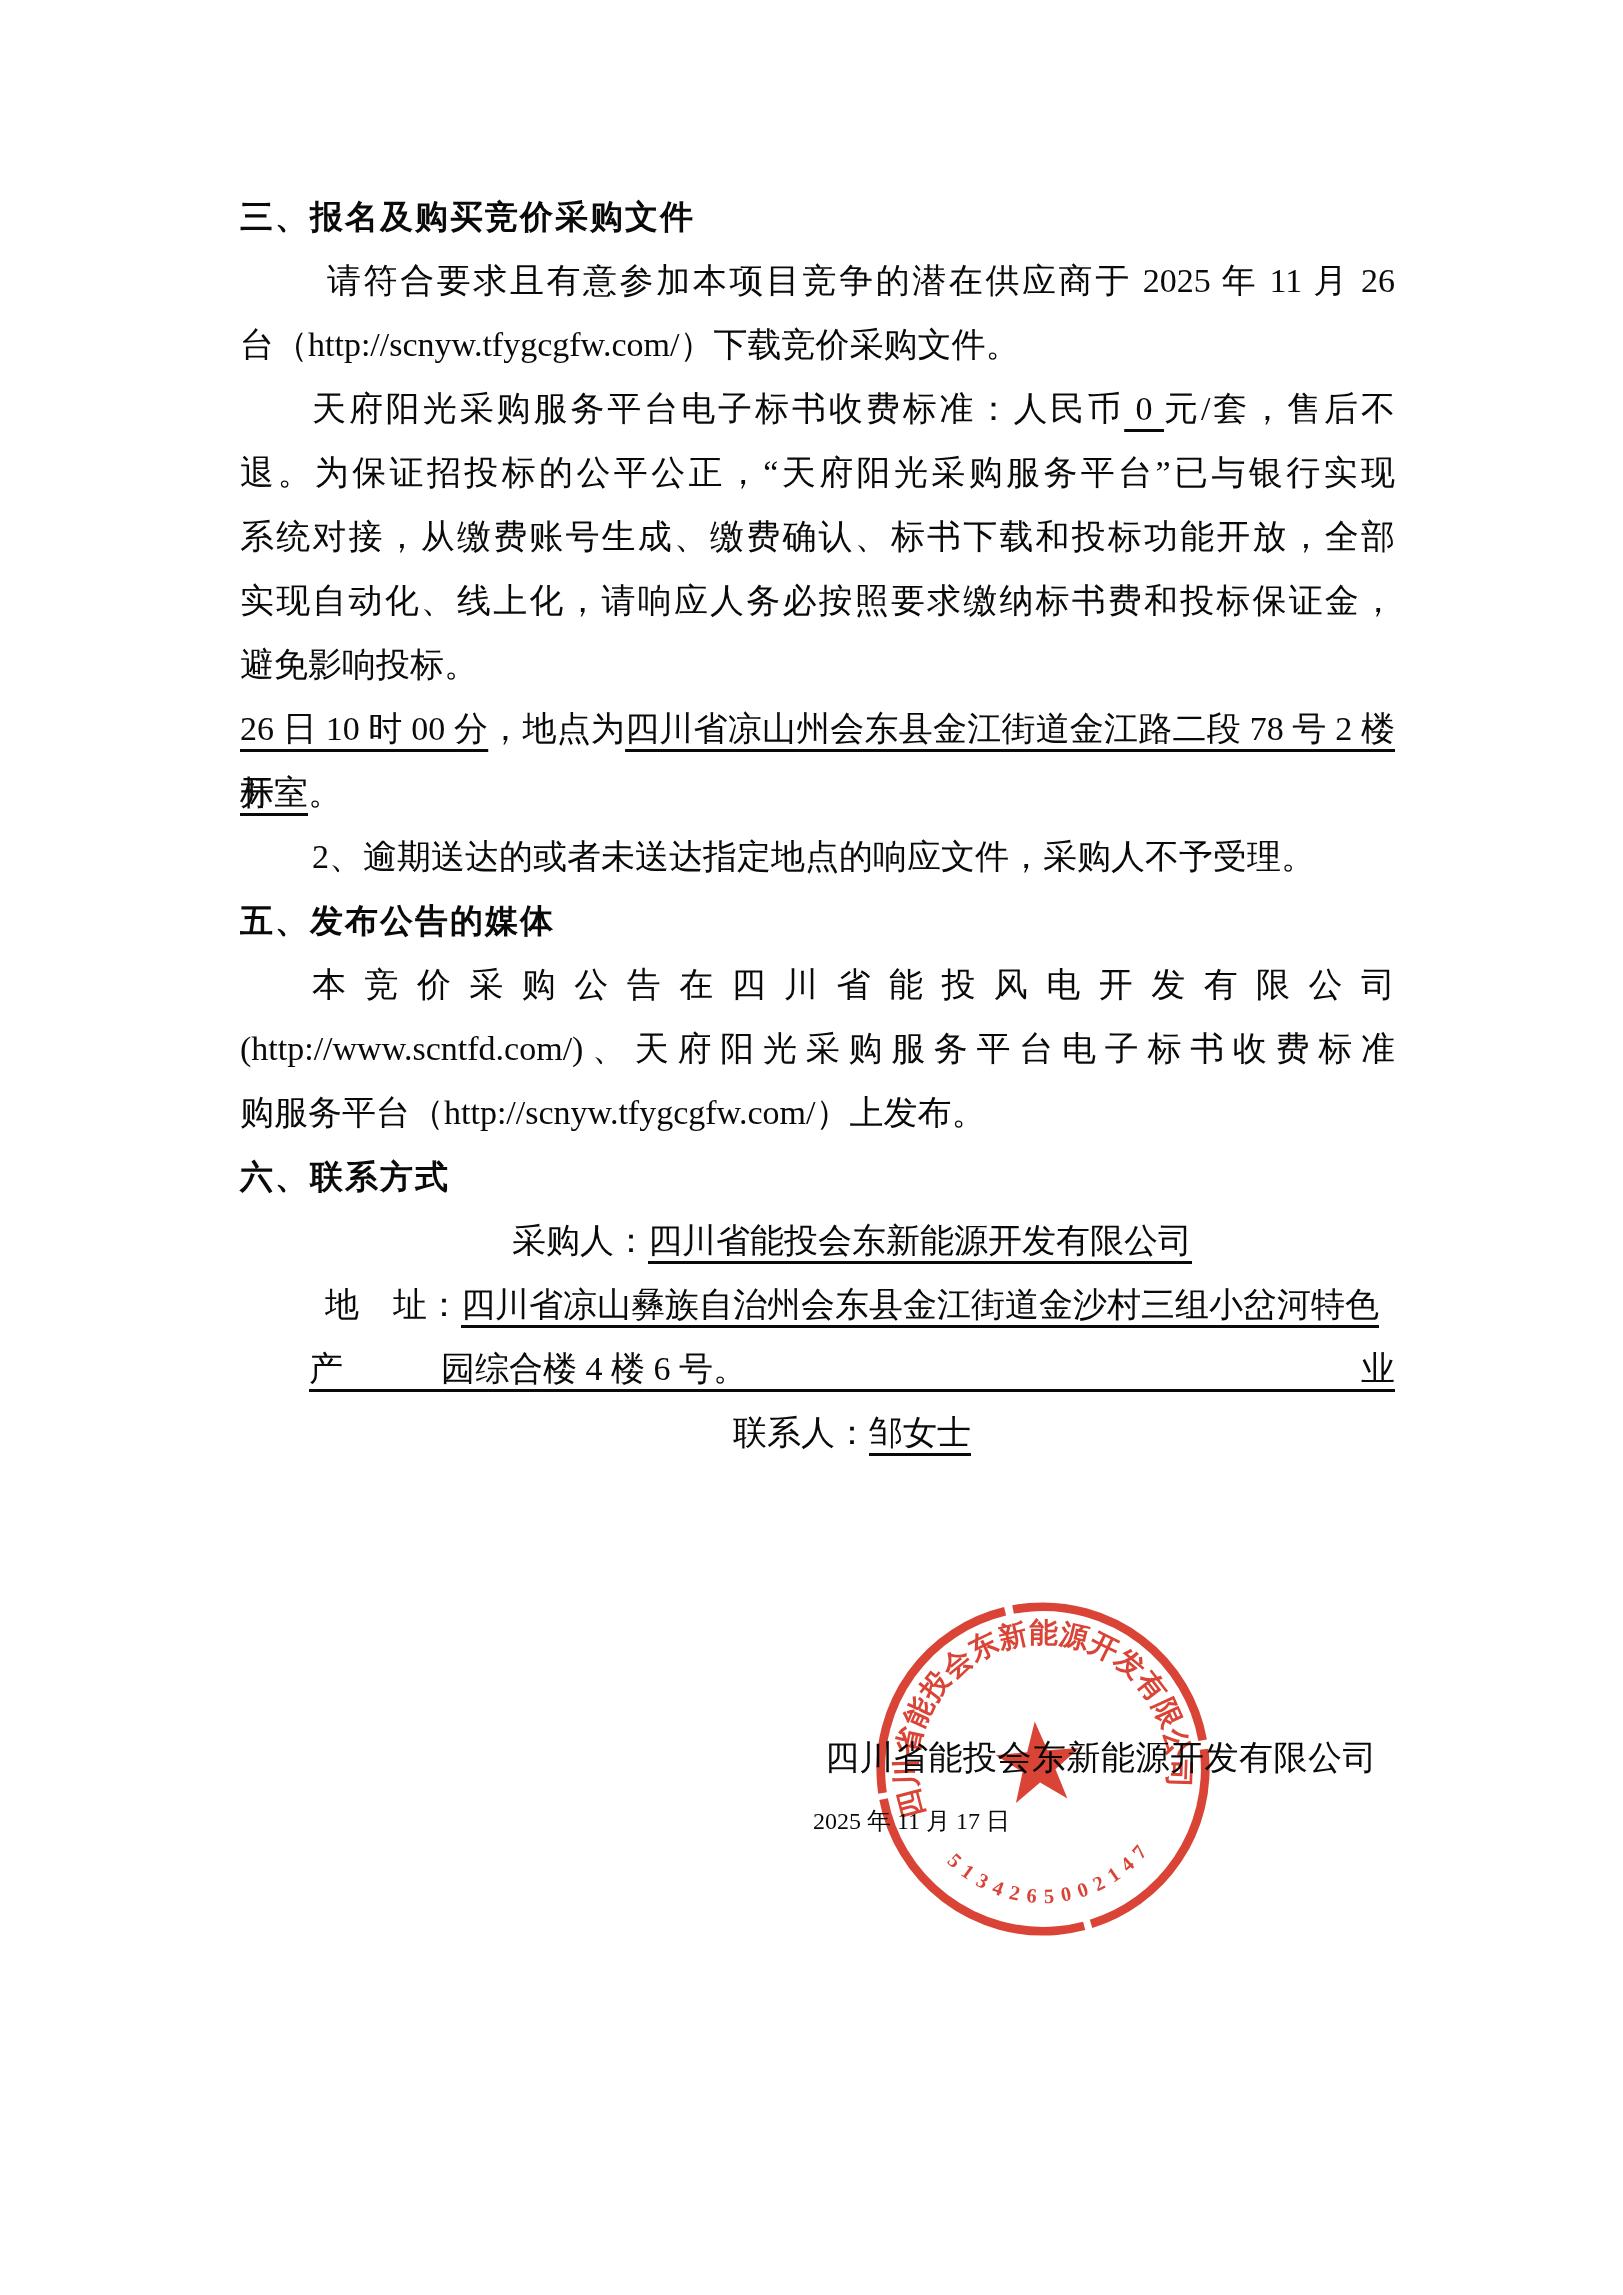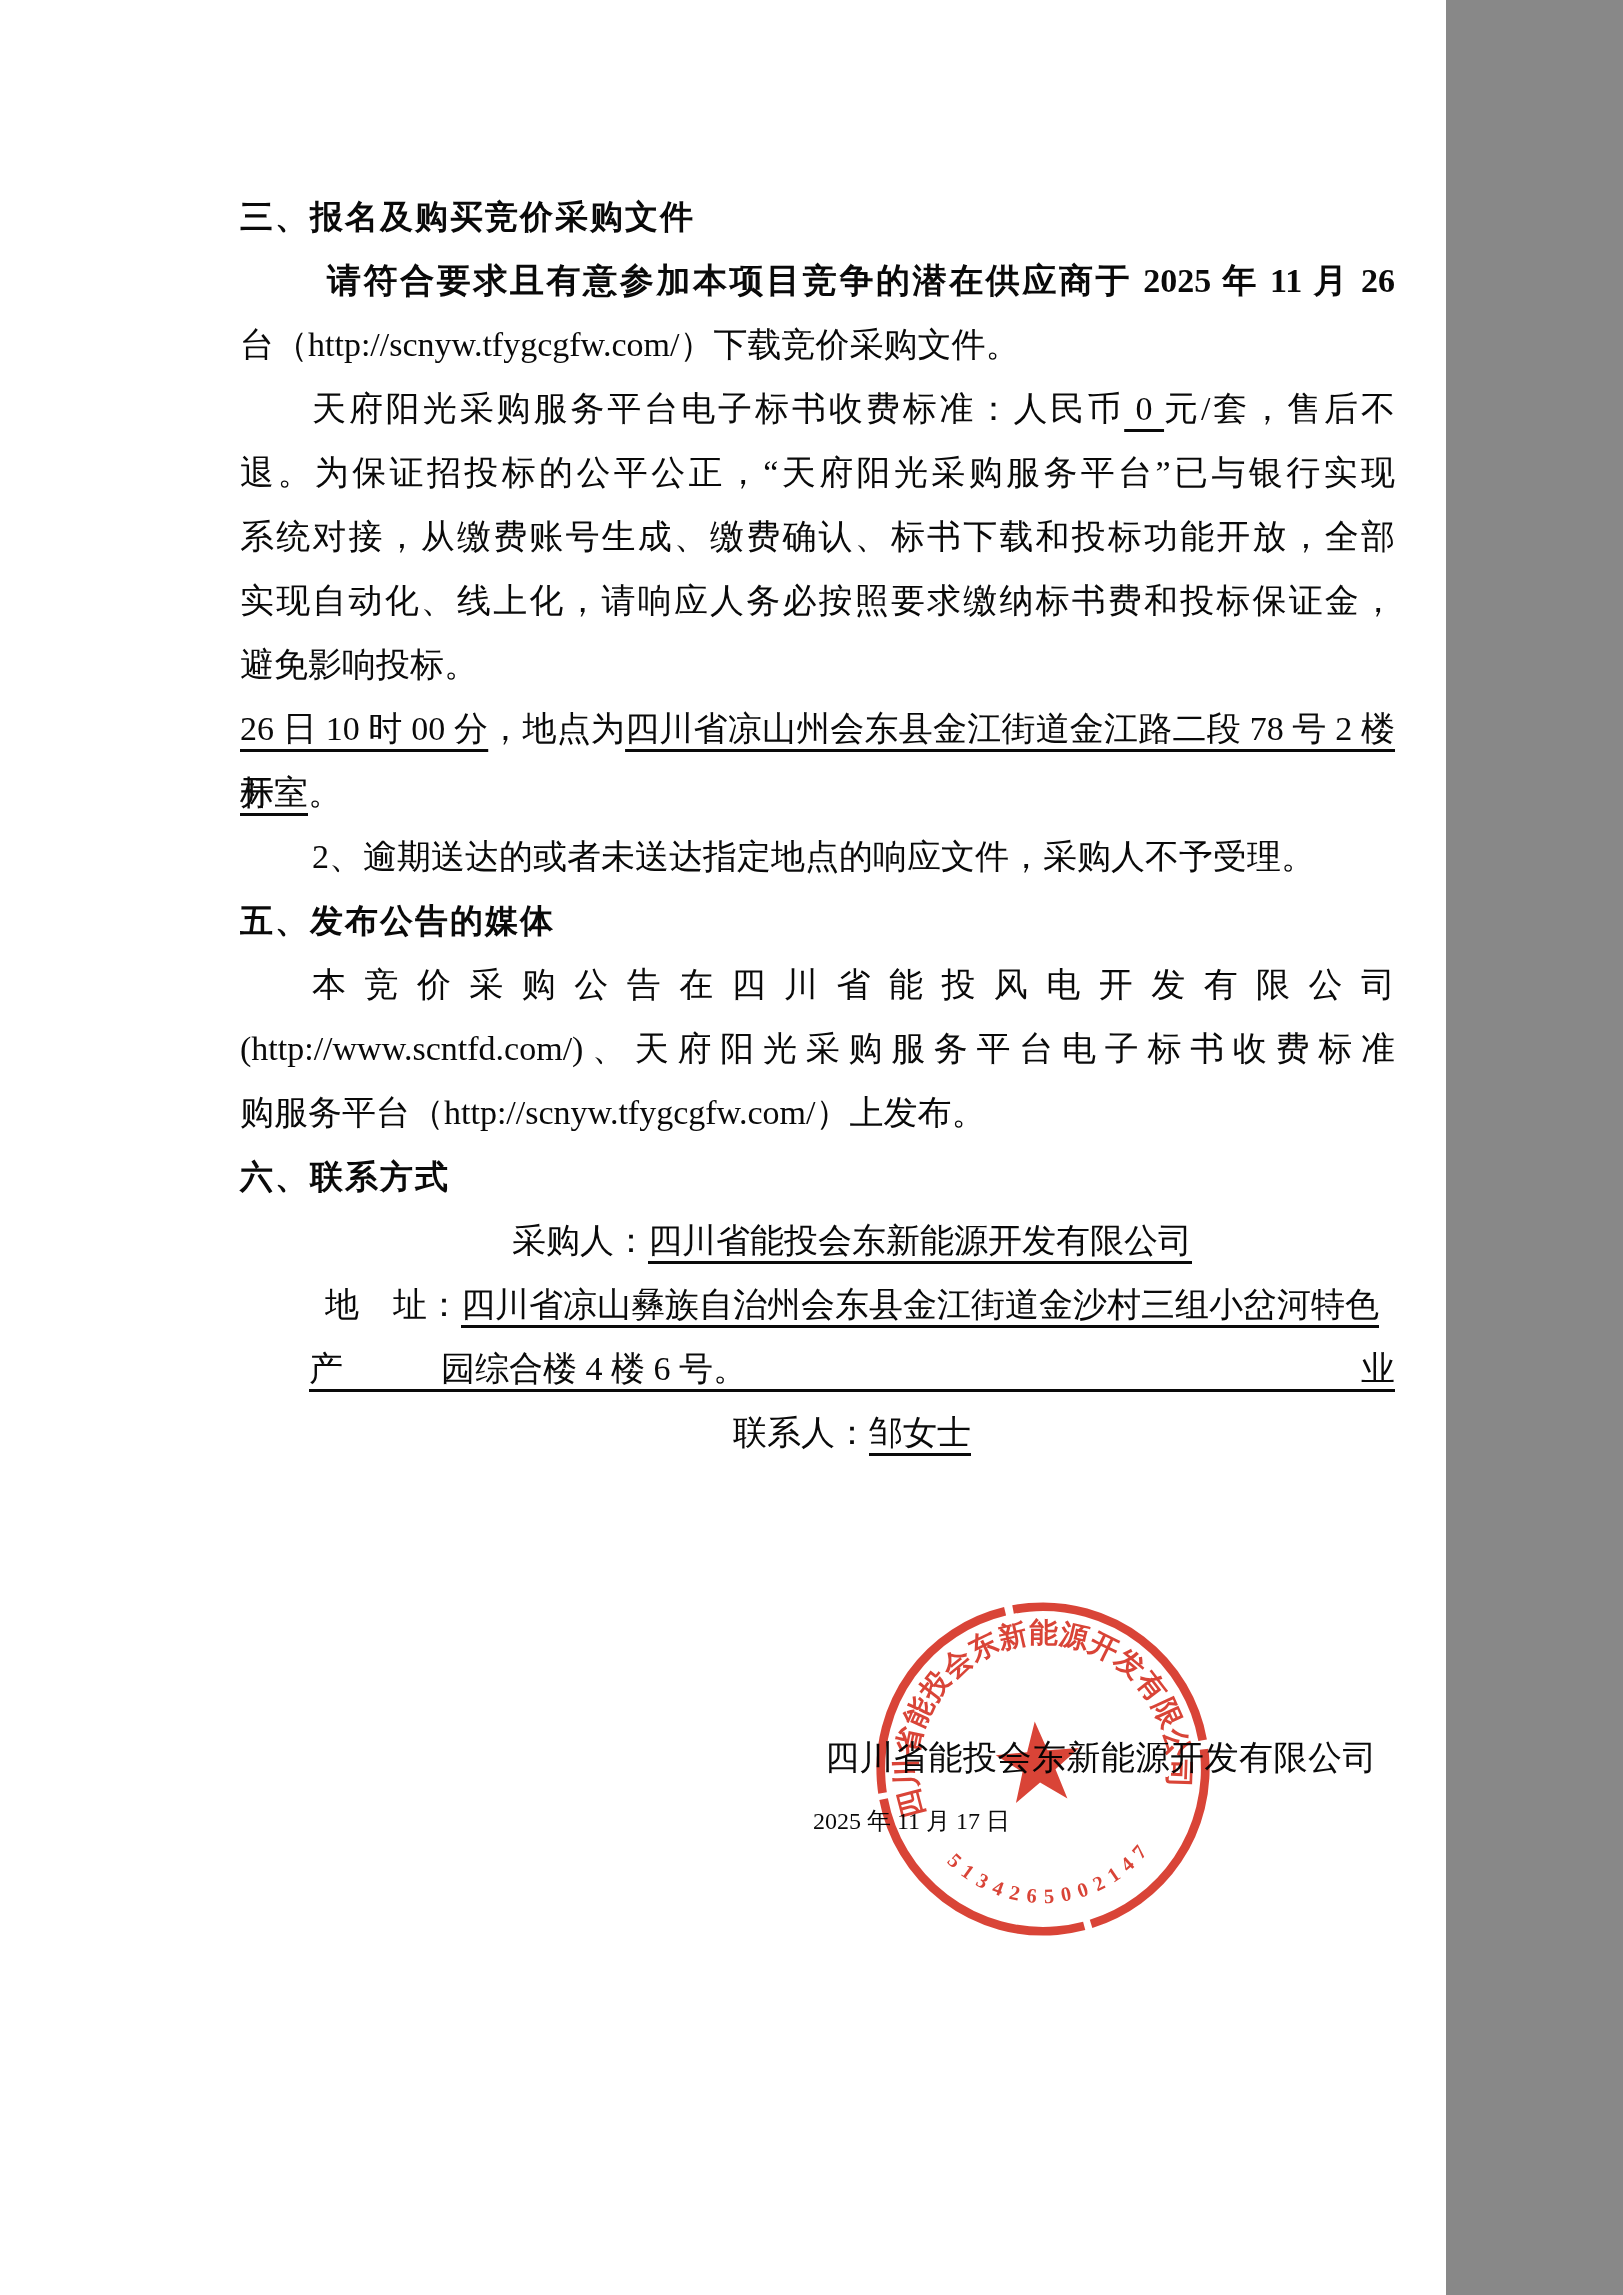--- a/index.html
+++ b/index.html
@@ -1,18 +1,18 @@
 <!DOCTYPE html>
 <html style="font-size:8.2px"><head>
 <meta charset="utf-8">
 <style>
   html,body{margin:0;padding:0;background:#888;}
   .page{
     position:relative;
-    width:1446px;height:2295px;
+    width:1623px;height:2295px;
     background:#ffffff;
     overflow:hidden;
     font-family:"Liberation Serif","DejaVu Serif",serif;
     color:#0a0a0a;
   }
   .doc{
     position:absolute;
     left:240px;top:185px;
     width:1155px;
   }
@@ -27,21 +27,21 @@
     font-weight:900;
     font-size:33px;
     letter-spacing:2px;
   }
   .j{
     text-align:justify;
     text-align-last:justify;
   }
   .i135{padding-left:69px;text-align:center;}
   .i140{padding-left:72px;}
-  .i170{padding-left:87px;font-weight:bold;}
+  .i170{padding-left:87px;}
   .i394{padding-left:201px;}
   .u{
     text-decoration-line:underline;
     text-decoration-thickness:3.1px;
     text-underline-offset:9.2px;
   }
   .sig-company{
     position:absolute;
     left:825px;top:1737px;
     font-size:34px;line-height:41px;

